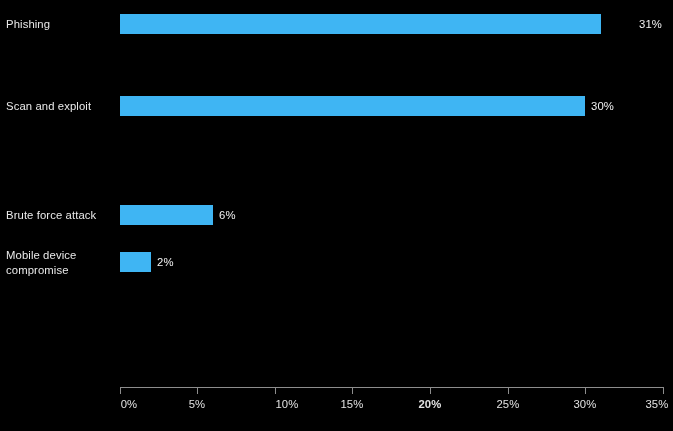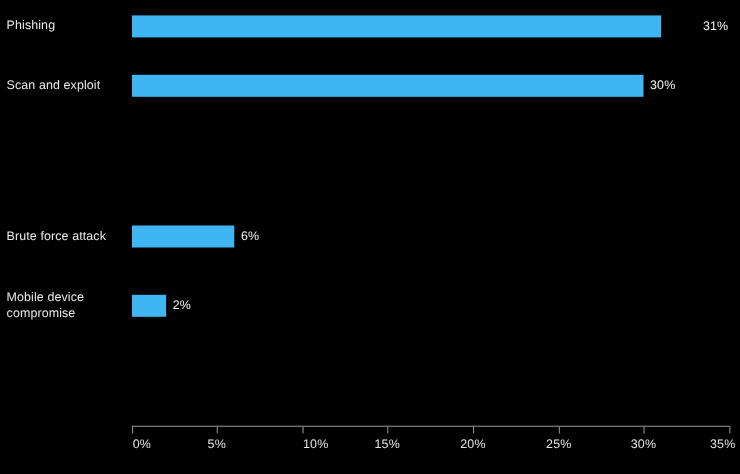--- a/index.html
+++ b/index.html
@@ -117,38 +117,38 @@
   <div class="plot-area">
 
     <div class="bar-row" style="top:2px;">
       <div class="cat-label">Phishing</div>
       <div class="bar-track">
         <div class="bar" style="width:481px;"></div>
         <div class="bar-value" style="left:487px;margin-left:32px;">31%</div>
       </div>
     </div>
 
-    <div class="bar-row" style="top:56px;text-decoration:underline;">
+    <div class="bar-row" style="top:84px;text-decoration:underline;">
       <div class="cat-label">Scan and exploit</div>
       <div class="bar-track">
         <div class="bar" style="width:465px;"></div>
         <div class="bar-value" style="left:471px;">30%</div>
       </div>
     </div>
 
 
     <div class="bar-row" style="top:193px;">
       <div class="cat-label">Brute force attack</div>
       <div class="bar-track">
         <div class="bar" style="width:93px;"></div>
         <div class="bar-value" style="left:99px;">6%</div>
       </div>
     </div>
 
-    <div class="bar-row" style="top:256px;">
+    <div class="bar-row" style="top:240px;">
       <div class="cat-label">Mobile device
 compromise</div>
       <div class="bar-track">
         <div class="bar" style="width:31px;"></div>
         <div class="bar-value" style="left:37px;">2%</div>
       </div>
     </div>
 
 
   </div>
@@ -161,18 +161,18 @@
   <div class="tick" style="left:275px;"></div>
   <div class="tick" style="left:352px;"></div>
   <div class="tick" style="left:430px;"></div>
   <div class="tick" style="left:508px;"></div>
   <div class="tick" style="left:585px;"></div>
 
   <div class="tick-label" style="left:129px;">0%</div>
   <div class="tick-label" style="left:197px;">5%</div>
   <div class="tick-label" style="left:287px;">10%</div>
   <div class="tick-label" style="left:352px;">15%</div>
-  <div class="tick-label" style="left:430px;">20%</div>
+  <div class="tick-label" style="left:430px;font-weight:bold;">20%</div>
   <div class="tick-label" style="left:508px;">25%</div>
   <div class="tick-label" style="left:585px;">30%</div>
   <div class="tick-label" style="left:657px;">35%</div>
 
 </div>
 
 </body></html>

